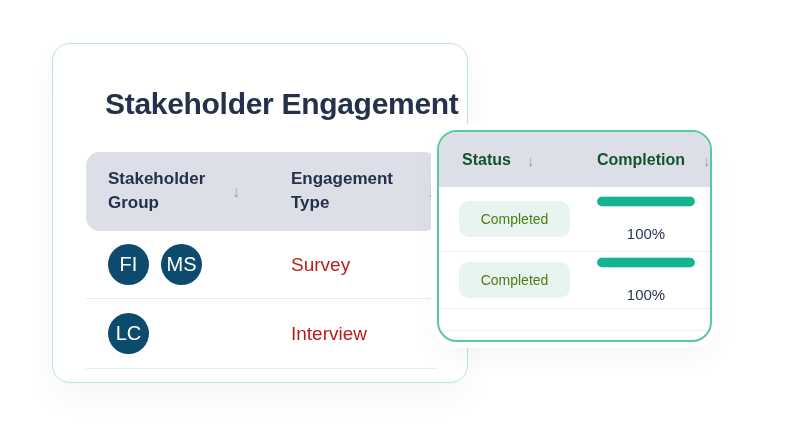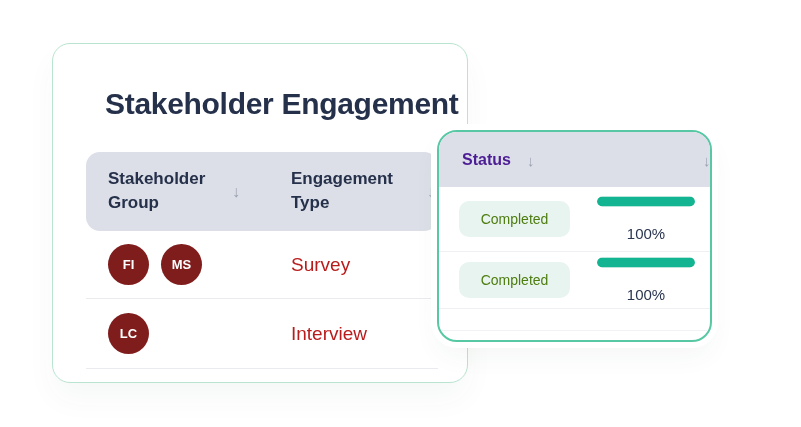--- a/index.html
+++ b/index.html
@@ -28,38 +28,38 @@
   .sort-icon { position:absolute; top:50%; transform:translateY(-50%);
                font-size:16px; color:#9aa2b1; }
   .sort1 { left:146px; }
   .sort2 { left:341px; }
   .trow { position:relative; display:flex; align-items:center;
           border-bottom:1px solid #e9ebef; padding-left:22px; }
   .trow.r1 { height:68px; }
   .trow.r2 { height:70px; }
   .trow-partial { height:31px; }
   .avatar {
-    width:41px; height:41px; border-radius:50%; background:#7f1d1d;
-    color:#ffffff; font-size:13px; font-weight:700;
+    width:41px; height:41px; border-radius:50%; background:#0c4a6e;
+    color:#ffffff; font-size:20px; font-weight:400;
     display:flex; align-items:center; justify-content:center; margin-right:12px;
   }
   .type-cell { position:absolute; left:205px; font-size:19px; color:#b91c1c; }
 
   
   .overlay-card {
     position:absolute; left:437px; top:130px; width:275px; height:212px;
     background:#ffffff; border:2px solid #58c8a4; border-radius:20px;
     box-shadow:0 0 0 6px #ffffff, 0 14px 26px rgba(30,70,55,0.05);
     overflow:hidden;
   }
   .overlay-head {
     position:relative; height:55px; background:#dcdfe7;
   }
   .oth { position:absolute; top:50%; transform:translateY(-50%);
-         font-size:16px; font-weight:700; color:#4c1d95; white-space:nowrap; }
+         font-size:16px; font-weight:700; color:#14532d; white-space:nowrap; }
   .oth1 { left:23px; }
   .oth2 { left:158px; }
   .osort { position:absolute; top:50%; transform:translateY(-50%);
            font-size:15px; color:#9aa2b1; }
   .osort1 { left:88px; }
   .osort2 { left:264px; }
   .orow { position:relative; border-bottom:1px solid #eef0f3; }
   .orow.o1 { height:65px; }
   .orow.o2 { height:57px; }
   .orow-partial { height:22px; border-bottom:1px solid #f1f2f5; }
@@ -106,20 +106,21 @@
       </div>
 
       <div class="trow-partial"></div>
     </div>
   </div>
 
   <div class="overlay-card">
     <div class="overlay-head">
       <div class="oth oth1">Status</div>
       <div class="osort osort1">↓</div>
+      <div class="oth oth2">Completion</div>
       <div class="osort osort2">↓</div>
     </div>
 
     <div class="orow o1">
       <div class="badge">Completed</div>
       <div class="completion-cell">
         <div class="bar-track">
           <div class="bar-fill" style="width: 100%;"></div>
         </div>
         <div class="pct">100%</div>

